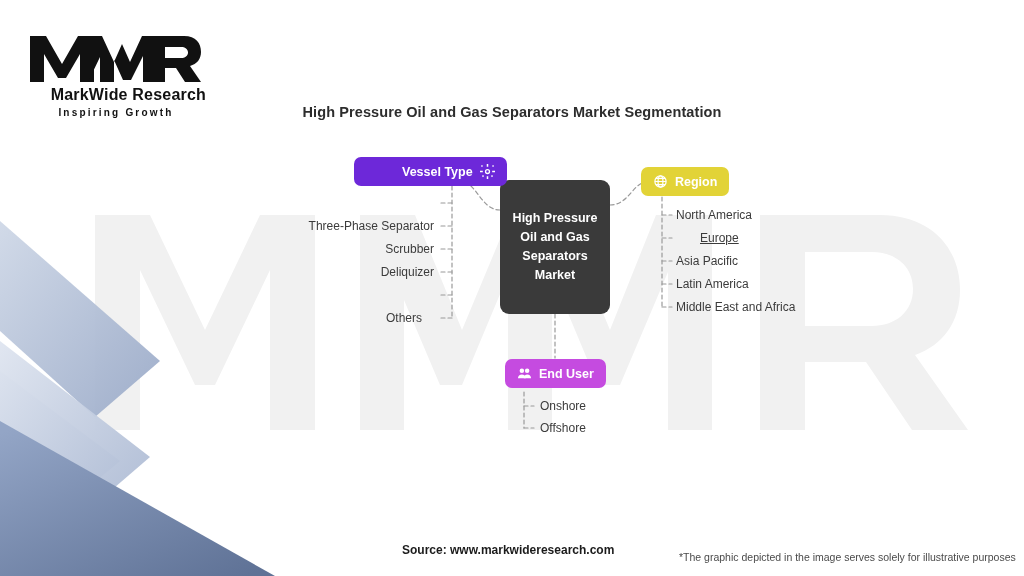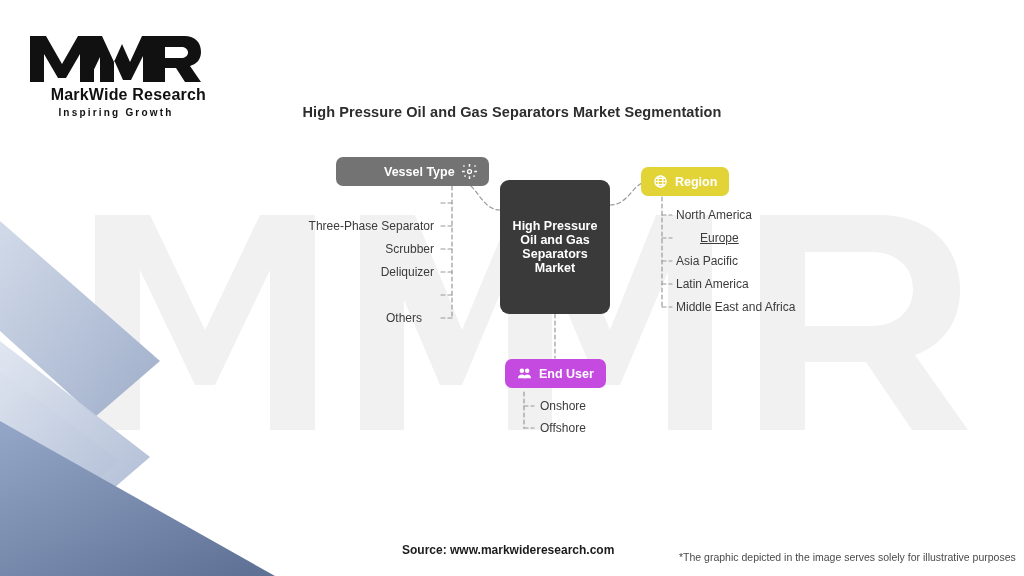--- a/index.html
+++ b/index.html
@@ -54,42 +54,42 @@
   .diagram { position:absolute; left:0; top:0; width:1024px; height:576px; }
 
   .center-node {
     position:absolute;
     left:500px; top:180px;
     width:110px; height:134px;
     background:#3a3a3a;
     border-radius:9px;
     color:#ffffff;
     font-size:12.5px; font-weight:bold;
-    line-height:14px;
+    line-height:19px;
     display:flex; align-items:center; justify-content:center;
     text-align:center;
     padding:0 8px;
   }
 
   .pill {
     position:absolute;
     height:29px;
     border-radius:7px;
     display:flex; align-items:center; gap:7px;
     padding:0 12px;
     color:#ffffff;
     font-size:12.5px;
     font-weight:bold;
     white-space:nowrap;
   }
   .pill .ico {
     display:inline-flex; align-items:center; justify-content:center;
     width:15px; height:15px;
   }
-  .pill-vessel { left:336px; top:157px; background:#737373;padding-left:48px; }
+  .pill-vessel { left:354px; top:157px; background:#6d28d9;padding-left:48px; }
   .pill-region { left:641px; top:167px; background:#e2d337; }
   .pill-enduser{ left:505px; top:359px; background:#c54be0; }
 
   .leaf {
     position:absolute;
     font-size:12px;
     color:#3b3b3b;
     white-space:nowrap;
   }
   .leaf-r { text-align:right; }

